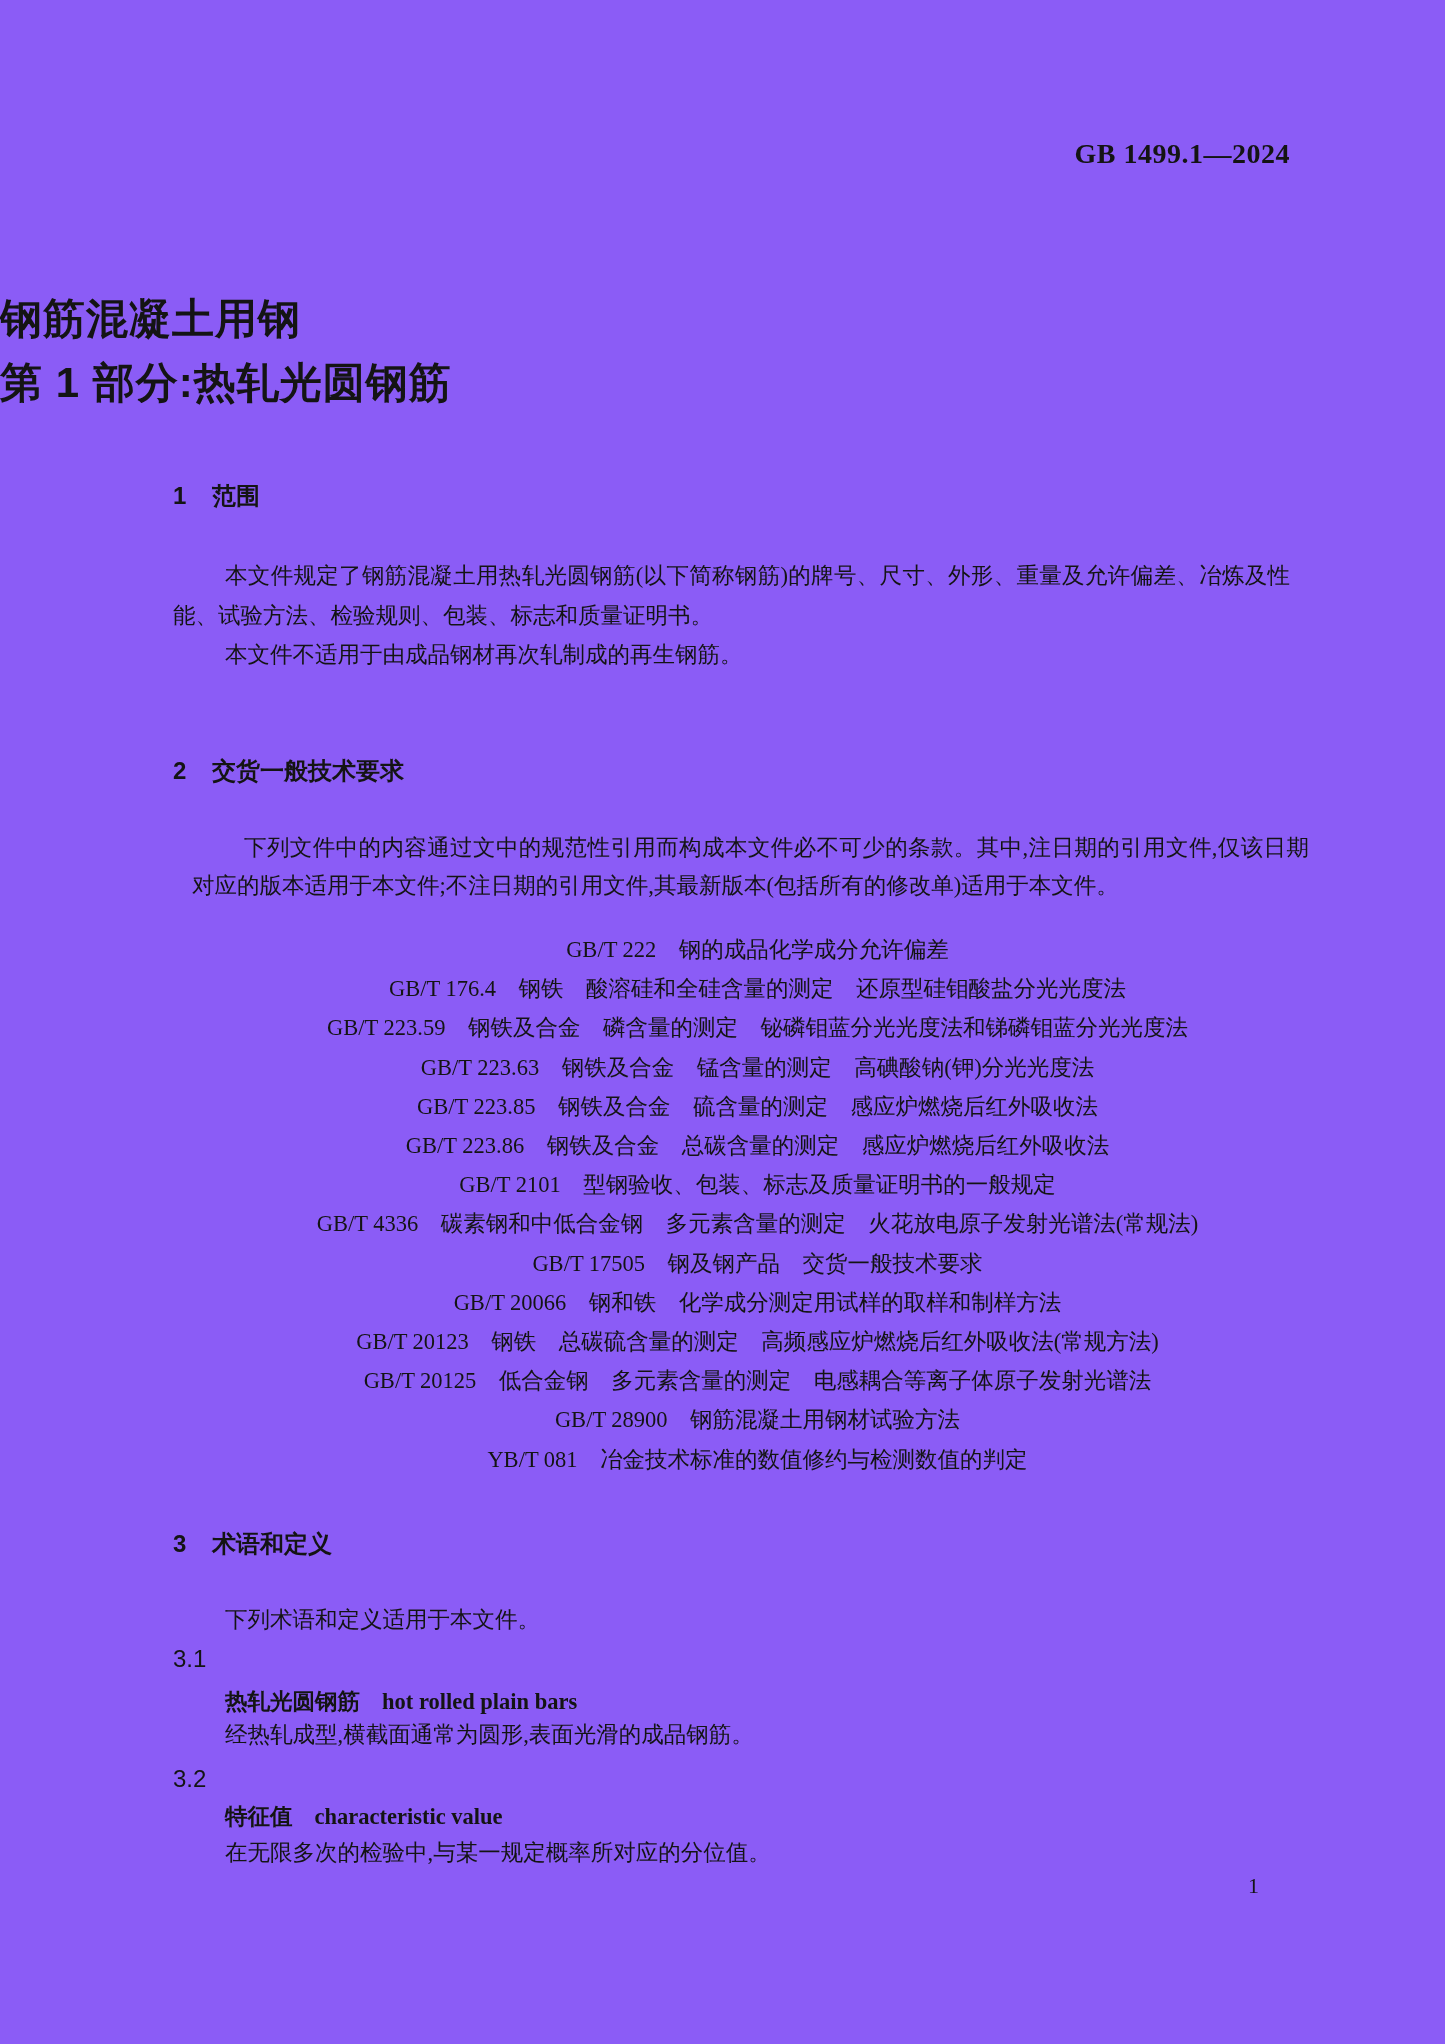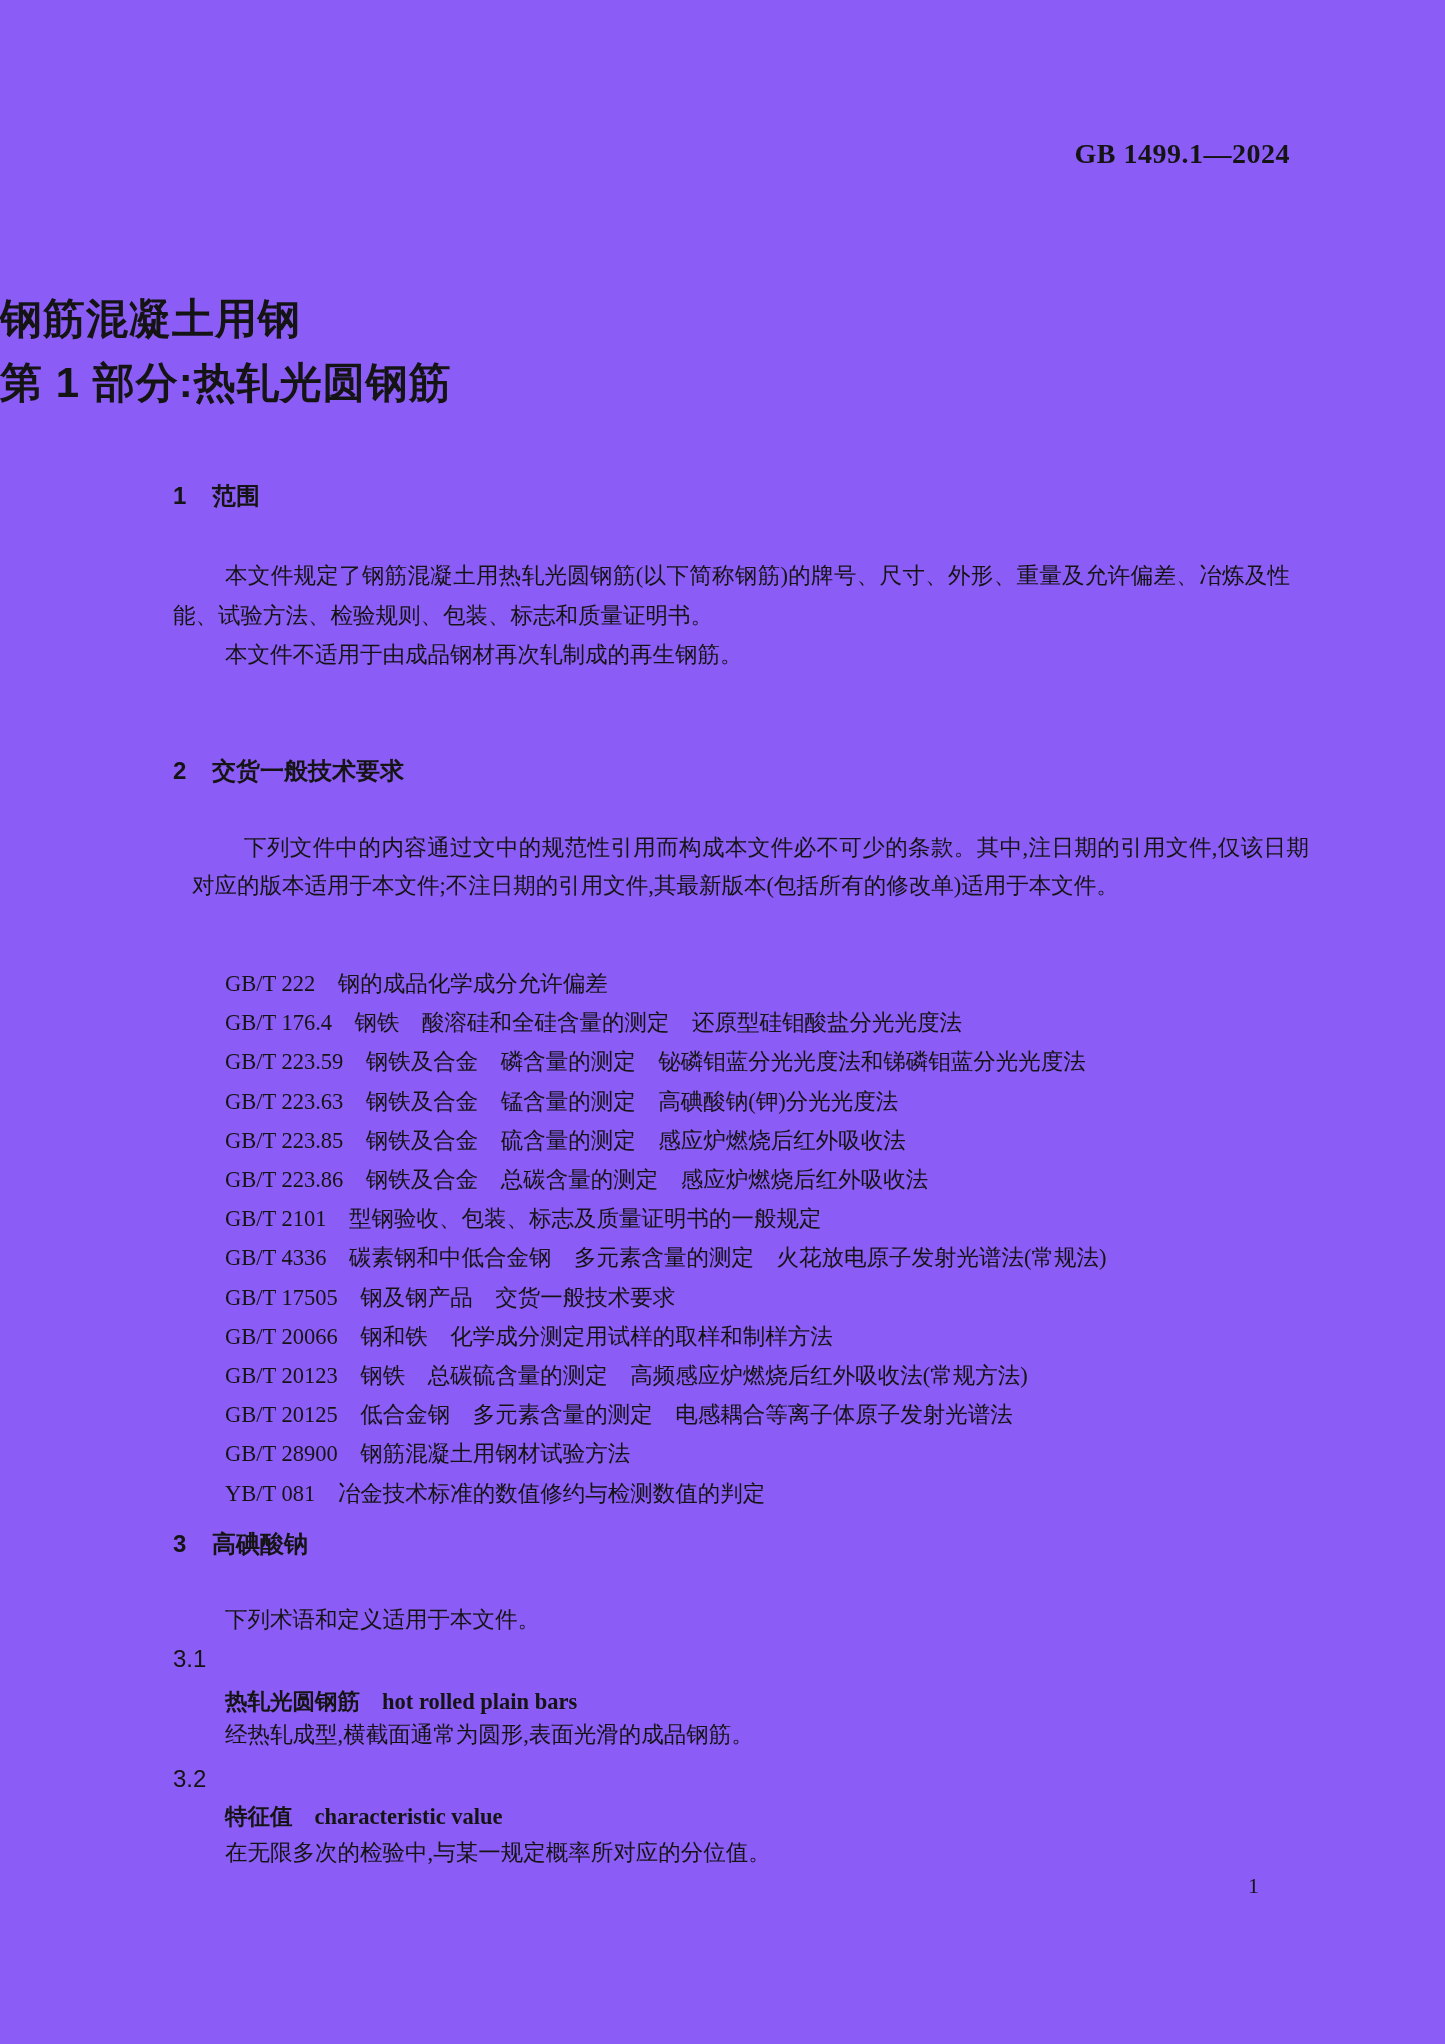--- a/index.html
+++ b/index.html
@@ -50,21 +50,21 @@
     left: 173px;
     width: 1117px;
     font-size: 22.5px;
     text-align: justify;
   }
   .body-block p { margin: 0; text-indent: 52px; }
 
   .s1-body { top: 556px; line-height: 39.5px; }
   .s2-intro { top: 829px; line-height: 38px; margin-left: 19px; }
 
-  .ref-list { top: 964px; line-height: 39.2px; padding-left: 52px; width: 1065px; text-align: left; }
+  .ref-list { top: 930px; line-height: 39.2px; padding-left: 52px; width: 1065px; text-align: center; }
   .ref-list .ref-item { white-space: nowrap; }
 
   .line { left: 173px; width: 1117px; font-size: 22.5px; line-height: 30px; }
   .indented { padding-left: 52px; width: 1065px; }
 
   .term-id {
     font-family: "Liberation Sans", "DejaVu Sans", sans-serif;
     font-size: 24px;
     line-height: 30px;
   }
@@ -127,21 +127,21 @@
     <div class="ref-item">GB/T 4336　碳素钢和中低合金钢　多元素含量的测定　火花放电原子发射光谱法(常规法)</div>
     <div class="ref-item">GB/T 17505　钢及钢产品　交货一般技术要求</div>
     <div class="ref-item">GB/T 20066　钢和铁　化学成分测定用试样的取样和制样方法</div>
     <div class="ref-item">GB/T 20123　钢铁　总碳硫含量的测定　高频感应炉燃烧后红外吸收法(常规方法)</div>
     <div class="ref-item">GB/T 20125　低合金钢　多元素含量的测定　电感耦合等离子体原子发射光谱法</div>
     <div class="ref-item">GB/T 28900　钢筋混凝土用钢材试验方法</div>
     <div class="ref-item">YB/T 081　冶金技术标准的数值修约与检测数值的判定</div>
   </div>
 
   <div class="abs clause-heading" style="top:1529px;">
-    <span class="num">3</span><span>高碘酸钠</span>
+    <span class="num">3</span><span>术语和定义</span>
   </div>
 
   <div class="abs line indented" style="top:1605px;">下列术语和定义适用于本文件。</div>
 
   <div class="abs line term-id" style="top:1644px;">3.1</div>
   <div class="abs line indented" style="top:1687px;">
     <span class="term-name-zh">热轧光圆钢筋</span><span class="term-name-en">hot rolled plain bars</span>
   </div>
   <div class="abs line indented" style="top:1720px;">经热轧成型,横截面通常为圆形,表面光滑的成品钢筋。</div>
 

